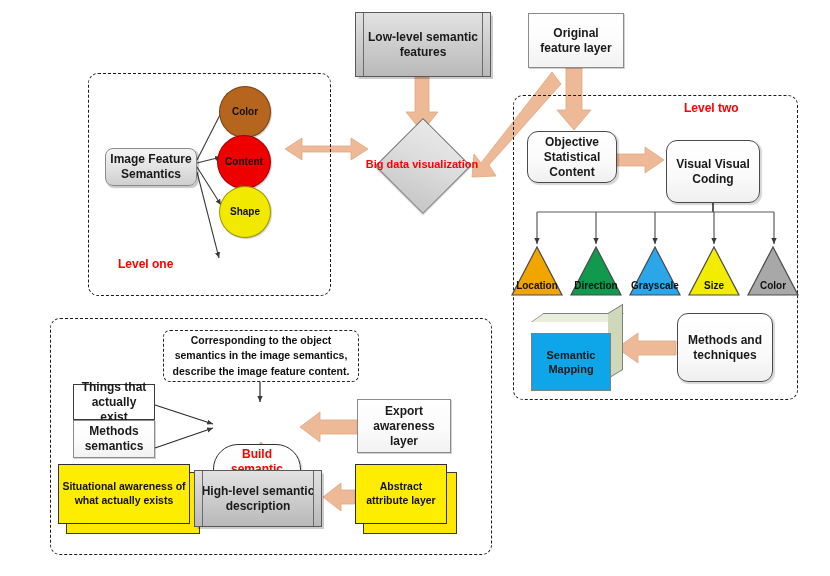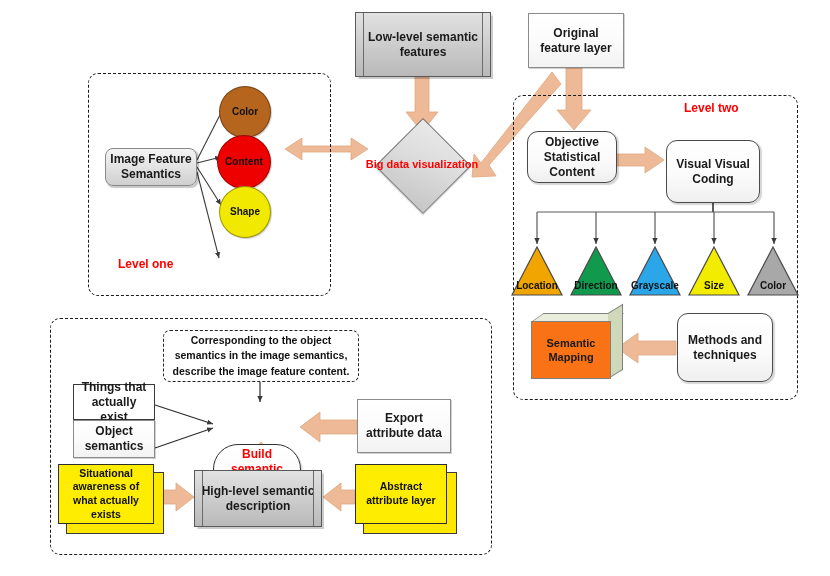--- a/index.html
+++ b/index.html
@@ -82,22 +82,22 @@
   .circle{
     position:absolute;border-radius:50%;
     display:flex;align-items:center;justify-content:center;text-align:center;
     font-size:10px;line-height:1.15;font-weight:700;color:#111;
     border:1px solid rgba(0,0,0,.35);
     box-shadow:1px 1px 1px rgba(0,0,0,.2);
   }
 
   
   .cube-face{
-    position:absolute;left:0;top:8px;width:calc(100% - 14px);height:calc(100% - 16px);
-    background:#f97316;border:1.2px solid #7f7f7f;
+    position:absolute;left:0;top:20px;width:calc(100% - 14px);height:calc(100% - 16px);
+    background:#0ea5e9;border:1.2px solid #7f7f7f;
     display:flex;align-items:center;justify-content:center;text-align:center;
     font-size:11px;line-height:1.3;font-weight:600;color:#1a1a1a;
   }
   .cube-top{
     position:absolute;left:0;top:0;width:calc(100% - 14px);height:8px;
     background:#e9eedc;border:1.2px solid #7f7f7f;border-bottom:none;
     transform:skewX(-55deg);transform-origin:bottom left;
   }
   .cube-side{
     position:absolute;right:0;top:0;width:14px;height:calc(100% - 8px);
@@ -259,31 +259,31 @@
     <div class="cube-face">Semantic Mapping</div>
   </div>
 
   <div class="node rounded-white" style="left:677px;top:313px;width:96px;height:69px;">Methods and techniques</div>
 
   <div class="group" style="left:50px;top:318px;width:442px;height:237px;"></div>
 
   <div class="callout" style="left:163px;top:330px;width:196px;height:52px;">Corresponding to the object semantics in the image semantics, describe the image feature content.</div>
 
   <div class="node rect-white" style="left:73px;top:384px;width:82px;height:36px;">Things that actually exist</div>
-  <div class="node rect-plain" style="left:73px;top:420px;width:82px;height:38px;">Object semantics</div>
+  <div class="node rect-plain" style="left:73px;top:420px;width:82px;height:38px;">Methods semantics</div>
 
   <div class="node pill red-text" style="left:213px;top:402px;width:88px;height:50px;margin-top:42px;">Build semantic space</div>
 
-  <div class="node rect-plain" style="left:357px;top:399px;width:94px;height:54px;">Export attribute data</div>
+  <div class="node rect-plain" style="left:357px;top:399px;width:94px;height:54px;">Export awareness layer</div>
 
   <div class="yellowbox" style="left:355px;top:464px;width:100px;height:68px;">
     <div class="yb-back"></div>
     <div class="yb-front">Abstract attribute layer</div>
   </div>
 
-  <div class="yellowbox" style="left:58px;top:464px;width:104px;height:68px;">
+  <div class="yellowbox" style="left:58px;top:464px;width:104px;height:68px;padding-left:36px;">
     <div class="yb-back"></div>
     <div class="yb-front">Situational awareness of what actually exists</div>
   </div>
 
   <div class="node predef" style="left:194px;top:470px;width:128px;height:57px;">High-level semantic description</div>
 
 </div>
 
 </body></html>

